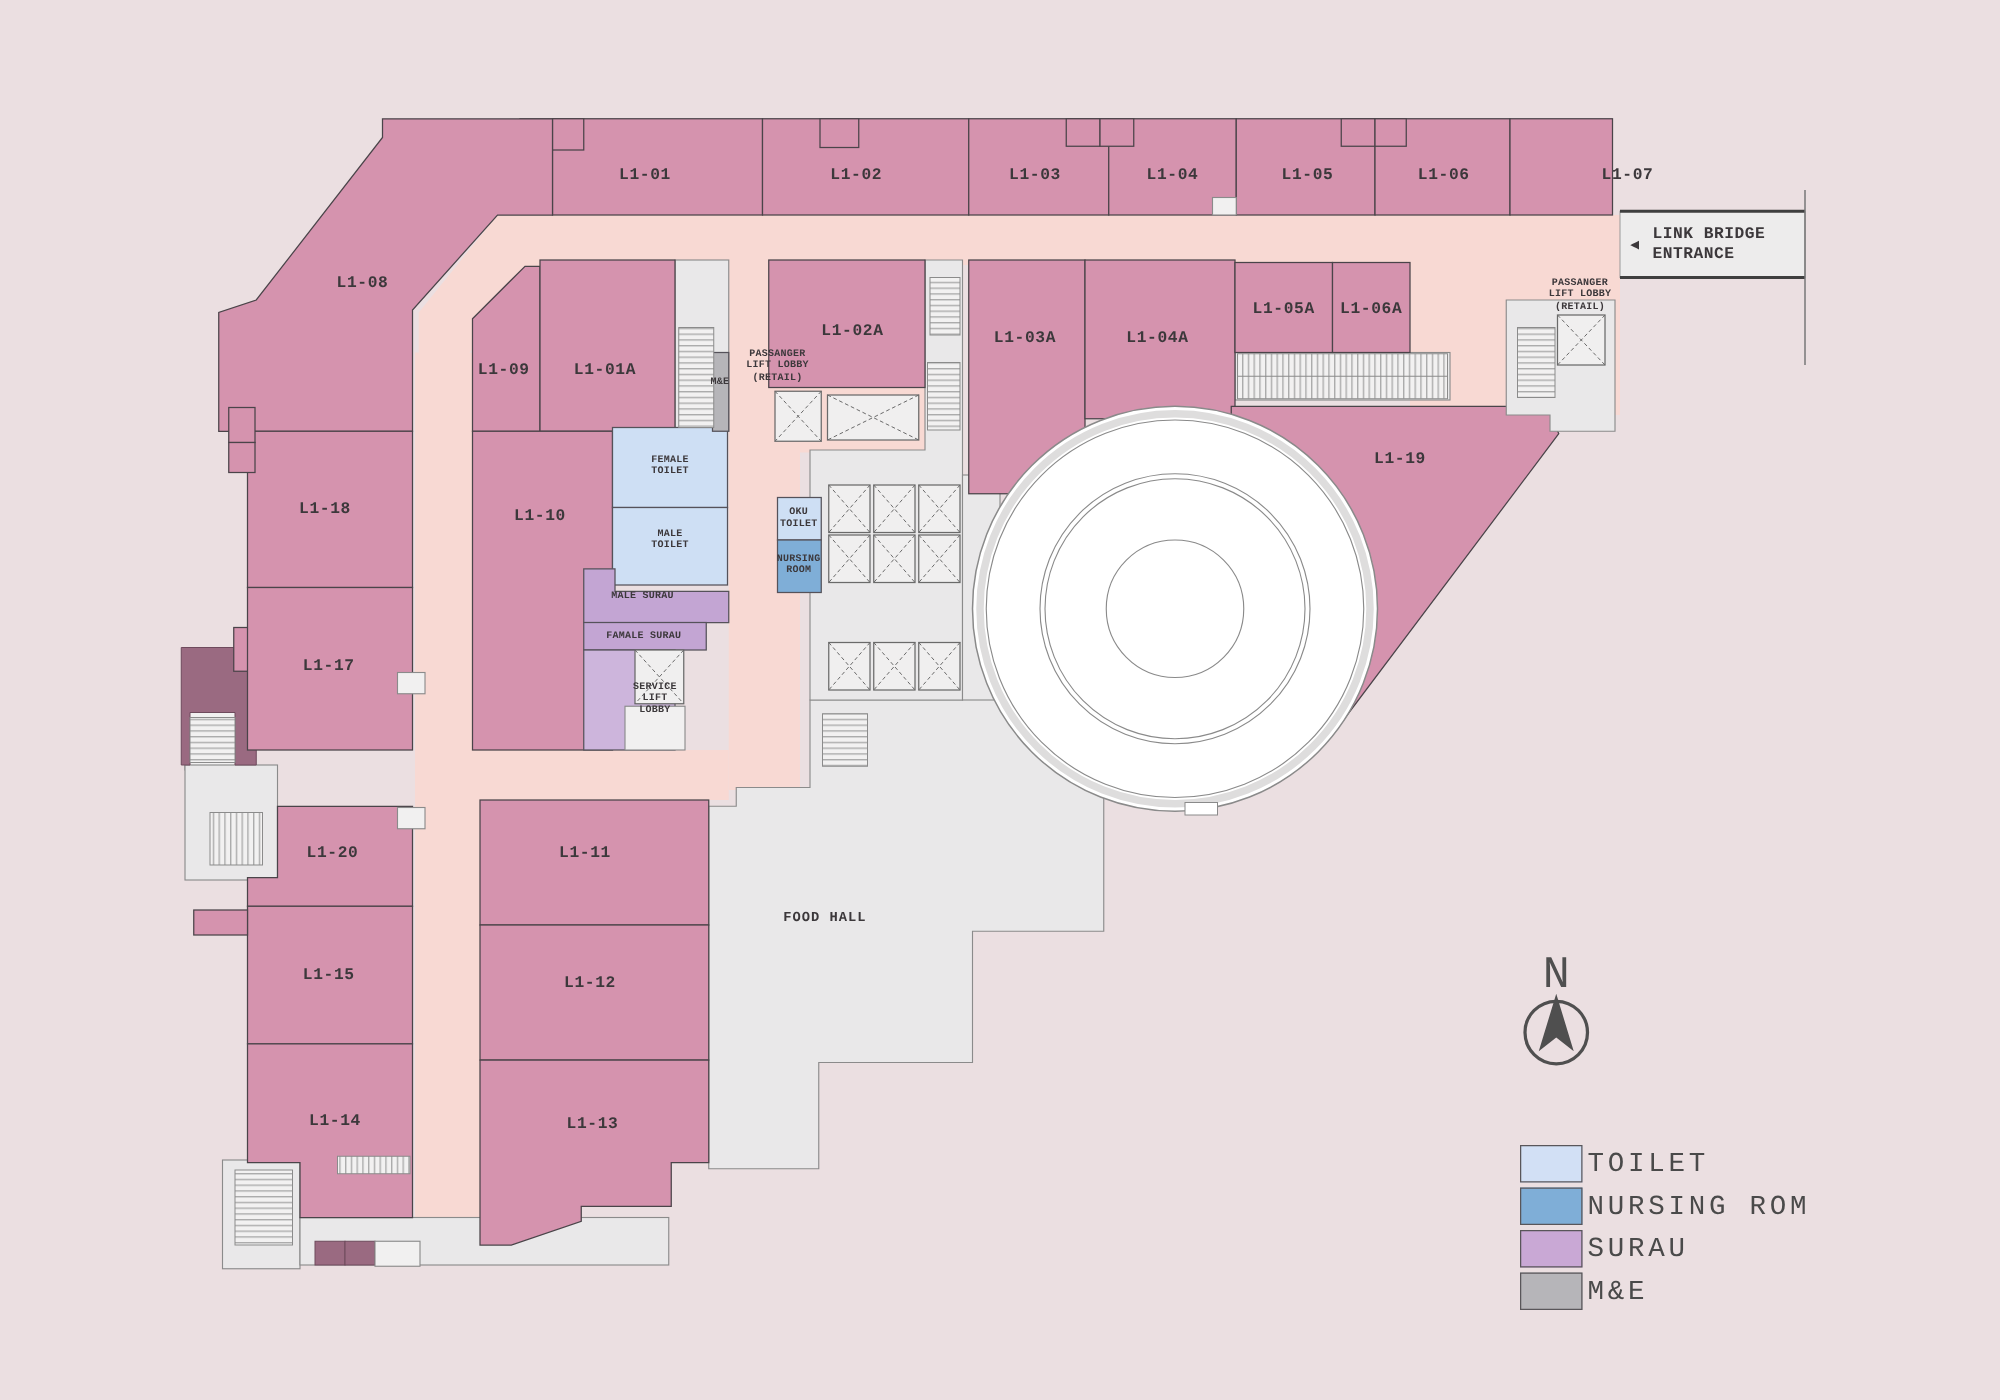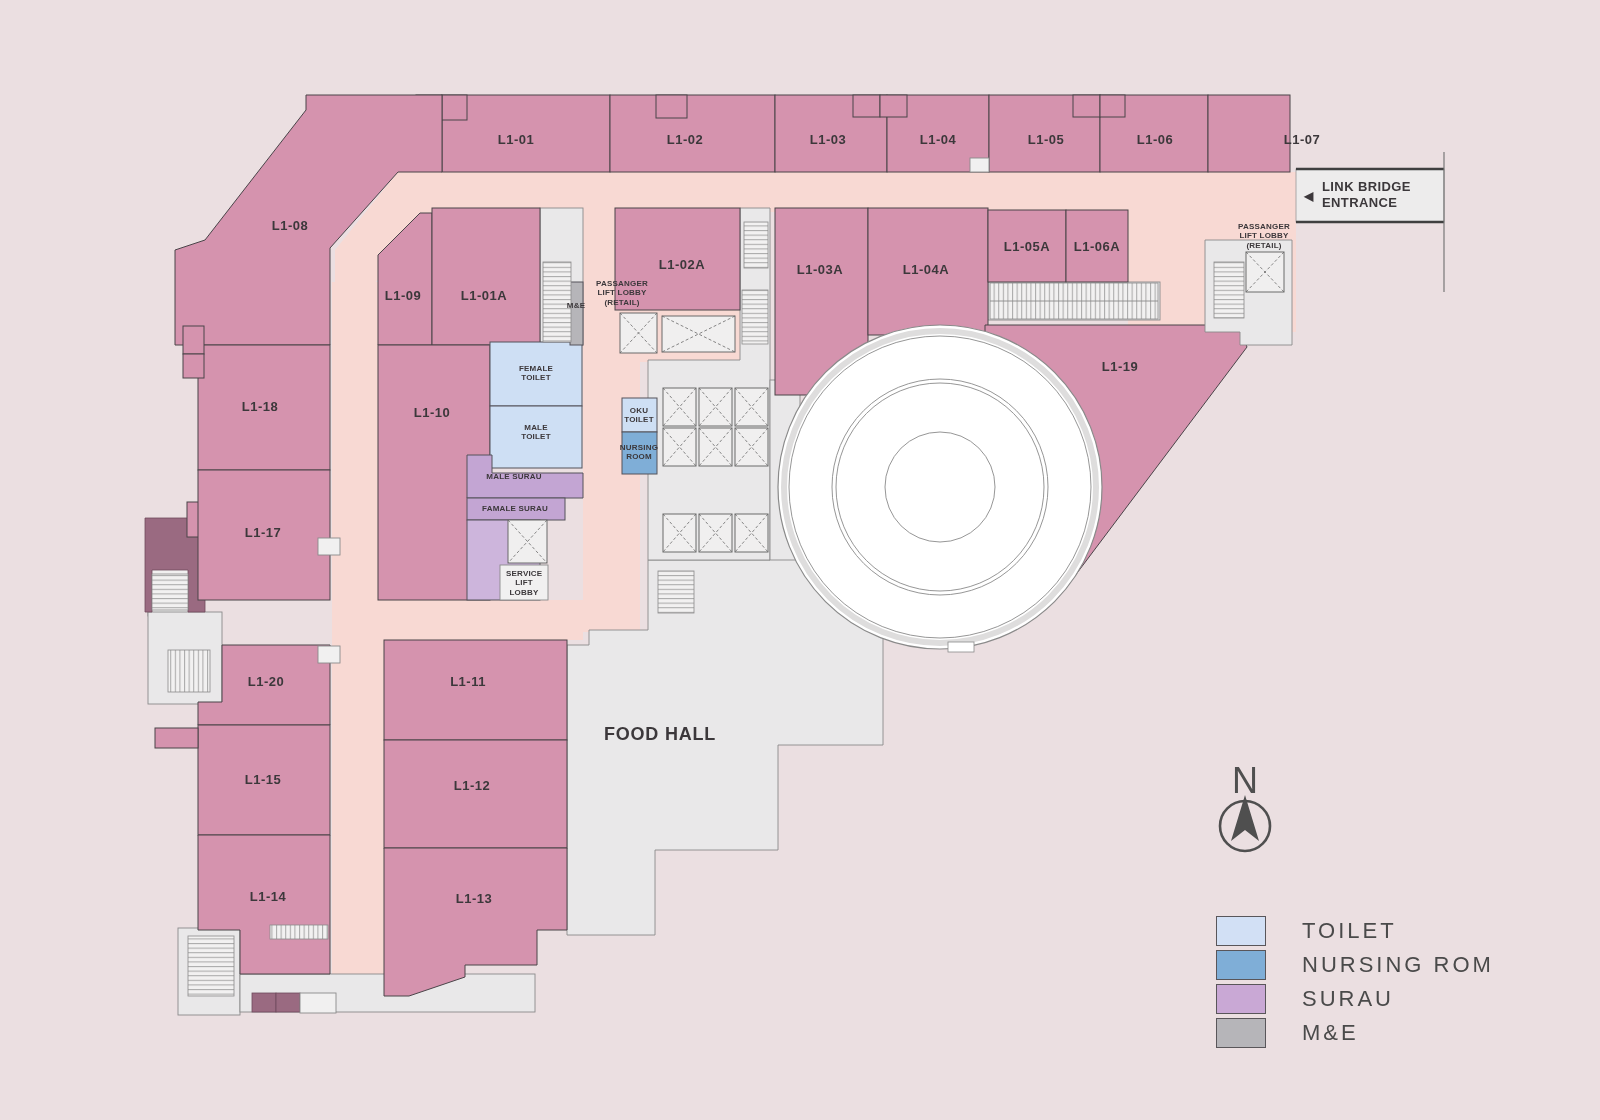--- a/index.html
+++ b/index.html
@@ -1,35 +1,35 @@
 <!DOCTYPE html>
 <html><head>
 <meta charset="utf-8">
 <style>
   html,body{margin:0;padding:0;background:#EBDFE1;}
   #stage{position:relative;width:1600px;height:1120px;background:#84cc16;overflow:hidden;
-         font-family:Liberation Sans, sans-serif;}
+         font-family:Liberation Mono, monospace;}
   #plan-svg{position:absolute;left:0;top:0;}
   .unit{fill:#D593AE;stroke:#4a4449;stroke-width:1;}
   .corr{fill:#F8D9D3;}
   .gray{fill:#E9E8E9;stroke:#8b8b8b;stroke-width:0.9;}
   .lite{fill:#F1F0F0;stroke:#8b8b8b;stroke-width:0.9;}
   .maroon{fill:#9A6A81;stroke:#6e4a5c;stroke-width:0.8;}
   .fac{stroke:#55525a;stroke-width:1;}
   .lift{fill:#F0EFEF;stroke:#6a6a6a;stroke-width:1;}
   .liftx{stroke:#6a6a6a;stroke-width:0.8;stroke-dasharray:3 2.2;fill:none;}
   .stairs{stroke:#8b8b8b;stroke-width:0.8;}
   .ring{fill:none;stroke:#8a8a8a;stroke-width:0.9;}
   .lbl{position:absolute;transform:translate(-50%,-50%);font-weight:700;font-size:13px;
        letter-spacing:.5px;color:#3c383b;white-space:nowrap;text-align:center;line-height:1.18;}
   .sm{font-size:8px;letter-spacing:.2px;white-space:normal;}
-  .md{font-size:18px;letter-spacing:.8px;}
+  .md{font-size:11px;letter-spacing:.8px;}
   .tl{transform:none;text-align:left;white-space:normal;letter-spacing:.4px;line-height:1.25;}
   .north{font-size:36px;font-weight:400;letter-spacing:0;color:#4f4f4f;}
-  .legend-row{position:absolute;display:flex;align-items:center;gap:36px;height:30px;}
+  .legend-row{position:absolute;display:flex;align-items:center;gap:4px;height:30px;}
   .swatch{display:block;width:50px;height:30px;border:1.5px solid #59565a;box-sizing:border-box;}
   .legend-label{font-size:22px;font-weight:400;letter-spacing:3px;color:#4a4a4a;}
 </style>
 </head>
 <body>
 
 <div id="stage">
 
 <svg id="plan-svg" width="1600" height="1120" viewBox="0 0 1600 1120">
   <defs>
@@ -221,21 +221,21 @@
 <div class="lbl" style="left:263px;top:780px">L1-15</div>
 <div class="lbl" style="left:266px;top:682px">L1-20</div>
 <div class="lbl" style="left:263px;top:533px">L1-17</div>
 <div class="lbl" style="left:260px;top:407px">L1-18</div>
 <div class="lbl" style="left:1120px;top:367px">L1-19</div>
 
 <div class="lbl sm" style="left:536px;top:373px;width:44px">FEMALE TOILET</div>
 <div class="lbl sm" style="left:536px;top:432px;width:40px">MALE TOILET</div>
 <div class="lbl sm" style="left:514px;top:477px">MALE SURAU</div>
 <div class="lbl sm" style="left:515px;top:509px">FAMALE SURAU</div>
-<div class="lbl sm" style="left:524px;top:583px;width:36px">SERVICE LIFT LOBBY</div>
+<div class="lbl sm" style="left:524px;top:559px;width:36px">SERVICE LIFT LOBBY</div>
 <div class="lbl sm" style="left:639px;top:415px;width:36px">OKU TOILET</div>
 <div class="lbl sm" style="left:639px;top:452px;width:46px">NURSING ROOM</div>
 <div class="lbl sm" style="left:576px;top:306px">M&amp;E</div>
 <div class="lbl sm" style="left:622px;top:293px;width:62px">PASSANGER LIFT LOBBY (RETAIL)</div>
 <div class="lbl sm" style="left:1264px;top:236px;width:62px">PASSANGER LIFT LOBBY (RETAIL)</div>
 <div class="lbl md" style="left:660px;top:735px">FOOD HALL</div>
 
 <div class="lbl tl" style="left:1322px;top:179px;width:104px">LINK BRIDGE ENTRANCE</div>
 <div class="lbl tl" style="left:1304px;top:189px;font-size:12px">◀</div>
 

